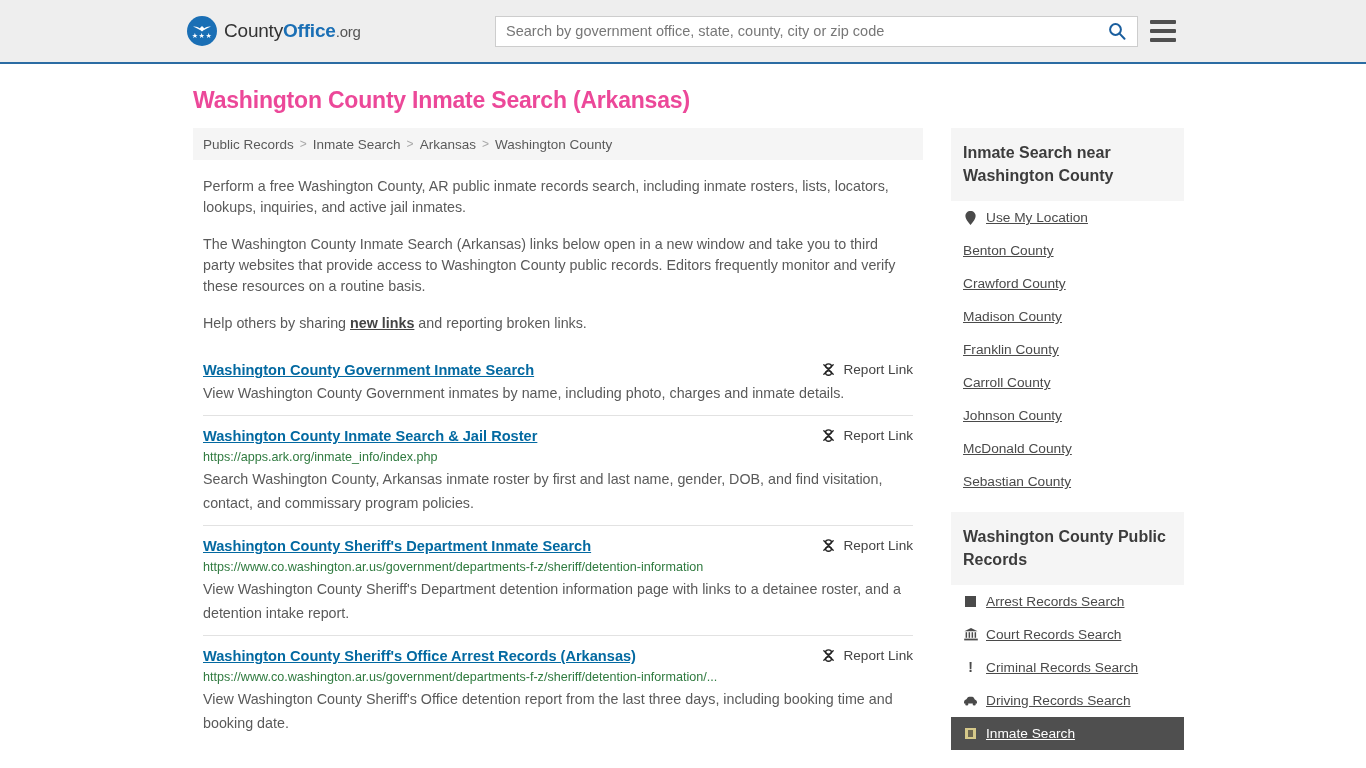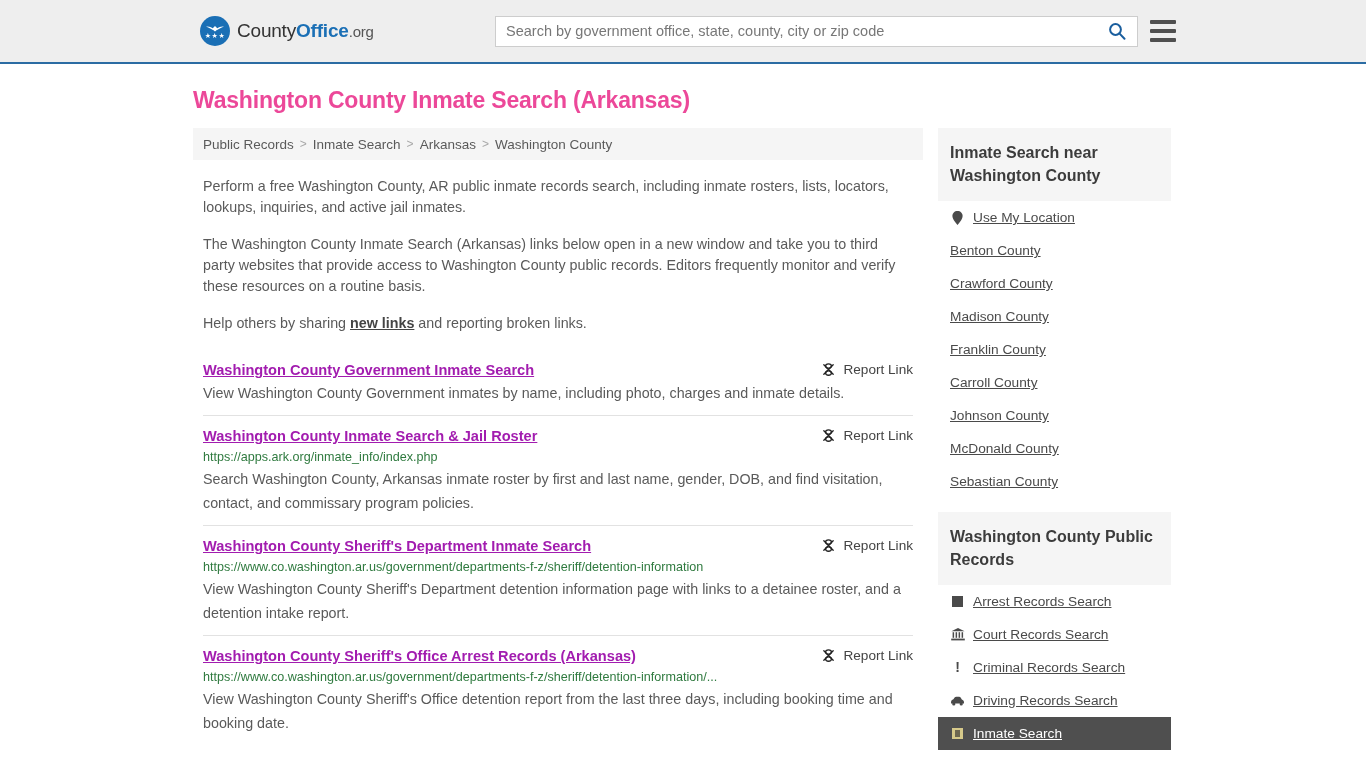--- a/index.html
+++ b/index.html
@@ -16,21 +16,21 @@
   .site-header {
     height: 64px;
     background: #eeeeee;
     border-bottom: 2px solid #2b6ca3;
     display: flex;
     align-items: center;
     position: relative;
   }
   .logo-wrap {
     position: absolute;
-    left: 200px;
+    left: 187px;
     display: flex;
     align-items: center;
     gap: 7px;
     text-decoration: none;
   }
   .logo-mark {
     width: 30px; height: 30px;
     border-radius: 50%;
     background: #1a6fb5;
     display: flex;
@@ -123,21 +123,21 @@
   .page-title {
     font-size: 23px;
     font-weight: 700;
     color: #ec4899;
     margin: 23px 0 14px 0;
     letter-spacing: -0.2px;
   }
   .columns {
     display: flex;
     align-items: flex-start;
-    gap: 15px;
+    gap: 28px;
   }
   .main-col { width: 730px; flex: none; }
   .side-col { width: 233px; flex: none; }
 
   
   .breadcrumb {
     background: #f5f5f5;
     height: 32px;
     display: flex;
     align-items: center;
@@ -177,21 +177,21 @@
   .result:first-child { border-top: none; padding-top: 9px; }
   .result-head {
     display: flex;
     align-items: flex-start;
     justify-content: space-between;
     gap: 12px;
   }
   .result-title {
     font-size: 14.6px;
     font-weight: 700;
-    color: #a21caf;
+    color: #0369a1;
     text-decoration: underline;
     line-height: 18px;
     cursor: pointer;
   }
   .report-link {
     display: flex;
     align-items: center;
     gap: 7px;
     color: #444444;
     font-size: 13.6px;

